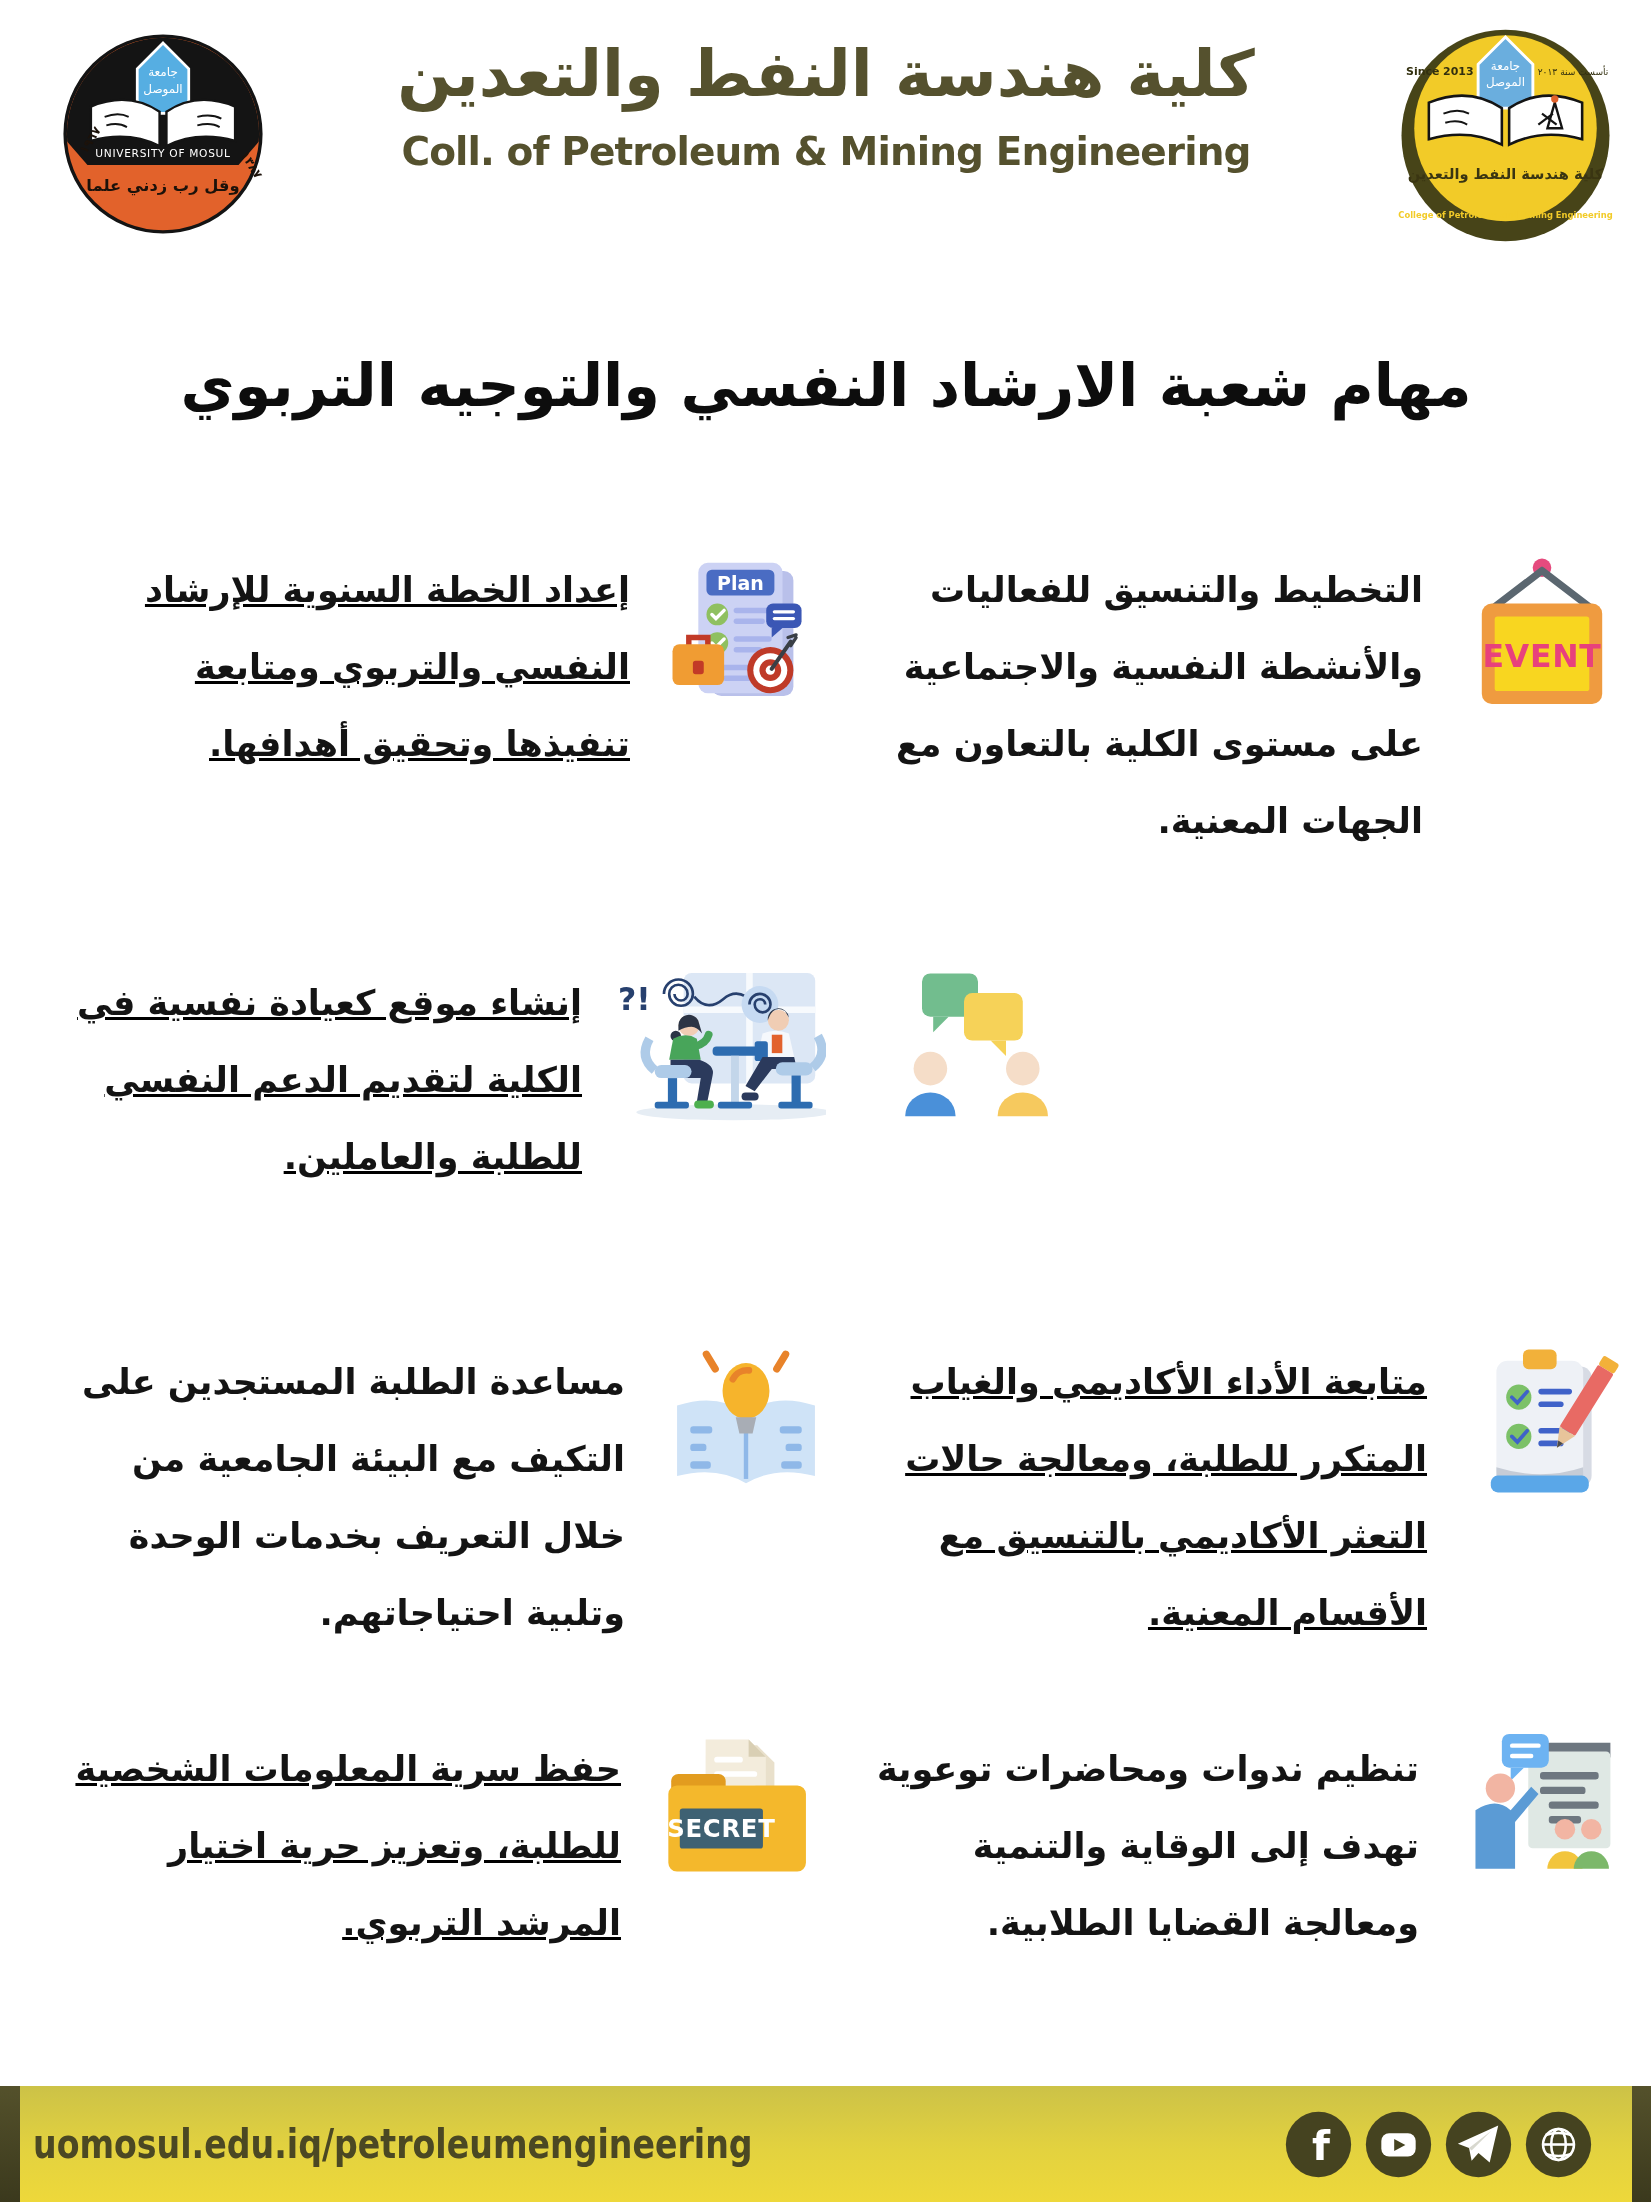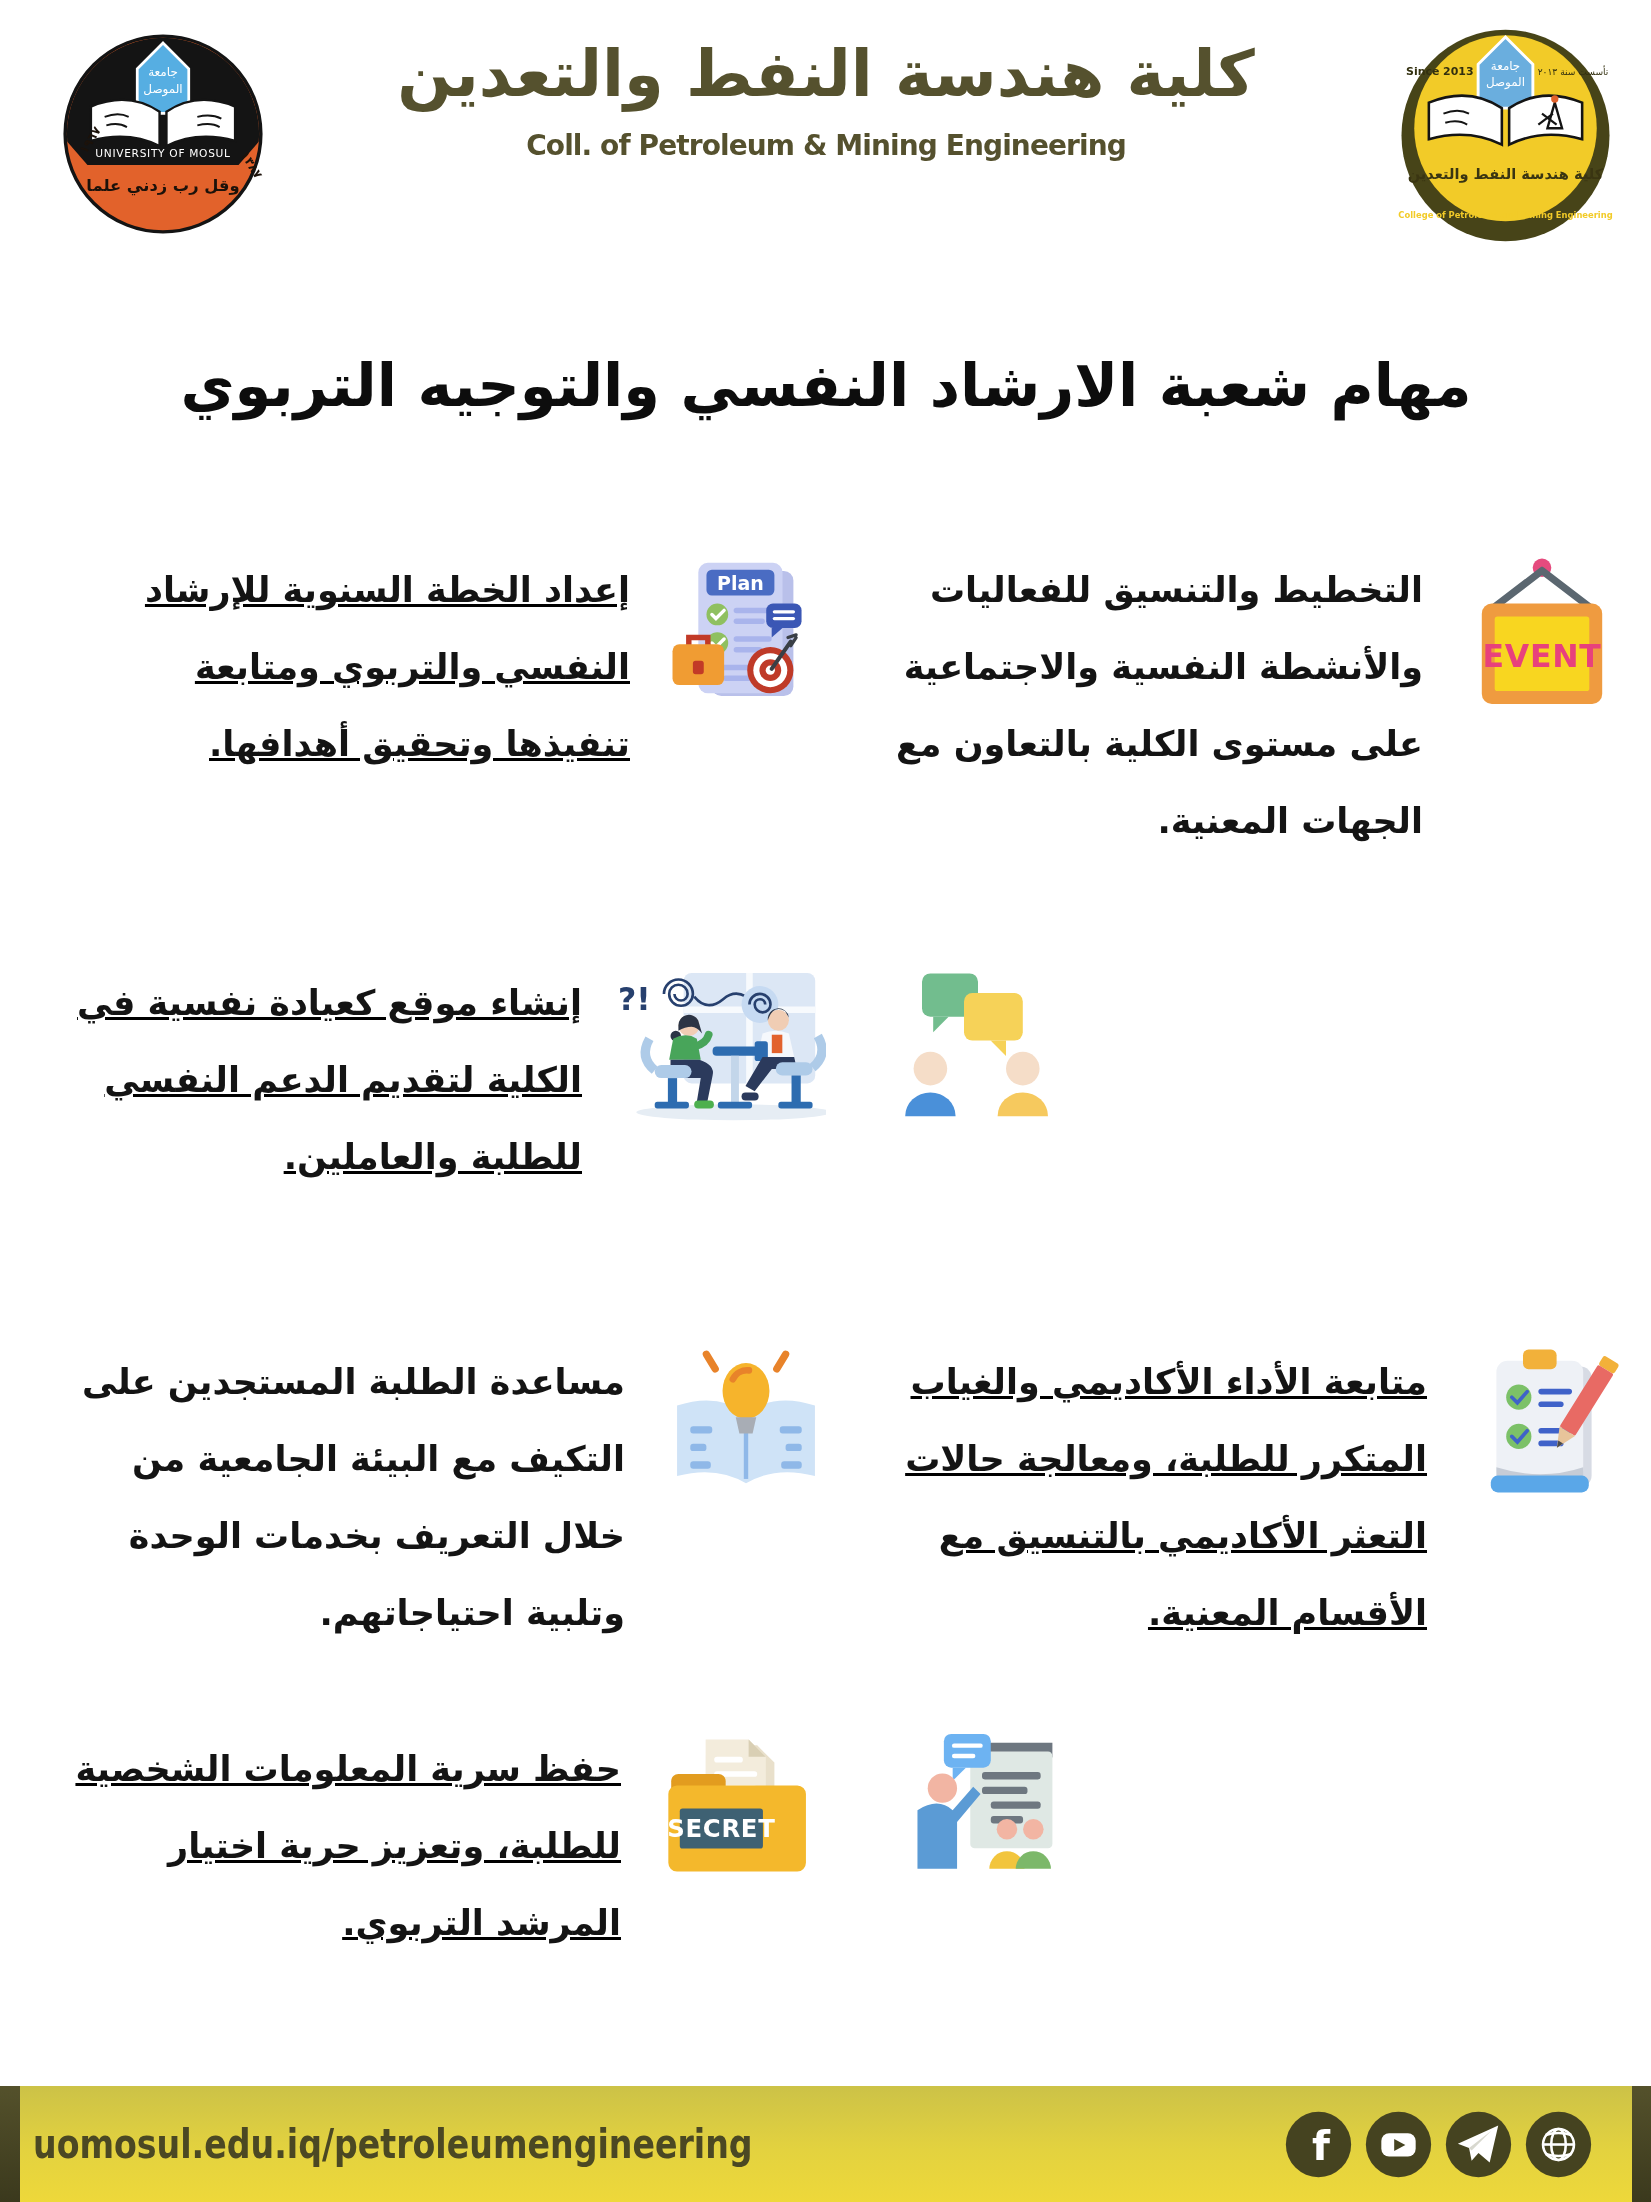--- a/index.html
+++ b/index.html
@@ -8,21 +8,21 @@
     font-family:"DejaVu Sans",sans-serif;overflow:hidden;
   }
   .page{position:absolute;inset:0;}
   svg text{font-family:"DejaVu Sans",sans-serif;}
 
   
   .logo-uom{position:absolute;left:60px;top:31px;width:206px;height:206px;}
   .logo-college{position:absolute;left:1396px;top:26px;width:219px;height:219px;}
   .header-text{position:absolute;left:284px;right:284px;top:31px;text-align:center;color:#55512e;}
   .title-ar{font-size:64px;font-weight:bold;line-height:1.35;direction:rtl;}
-  .title-en{font-size:28px;font-weight:bold;margin-top:12px;letter-spacing:-0.9px;}
+  .title-en{font-size:39px;font-weight:bold;margin-top:12px;letter-spacing:-0.9px;}
 
   
   .main-title{
     position:absolute;left:0;right:0;top:351px;margin:0;text-align:center;
     font-size:59px;font-weight:bold;color:#0d0d0d;direction:rtl;
   }
 
   
   .row{position:absolute;left:67px;width:1561px;display:flex;justify-content:space-between;}
   .row1{top:552px;}
@@ -309,20 +309,21 @@
             </g>
           </g>
           <rect x="12" y="30" width="38" height="18" rx="5" fill="#e29c1f"></rect>
           <rect x="10" y="38" width="96" height="60" rx="6" fill="#f4b82c"></rect>
           <rect x="18" y="54" width="58" height="28" rx="2" fill="#3e6173"></rect>
           <text x="47" y="74" font-size="17" font-weight="bold" fill="#ffffff" text-anchor="middle" letter-spacing="0.5">SECRET</text>
         </svg>
       </div>
     </div>
     <div class="item item-right">
+      <div class="txt">تنظيم ندوات ومحاضرات توعوية تهدف إلى الوقاية والتنمية ومعالجة القضايا الطلابية.</div>
       <div class="ico">
         <svg width="176" height="176" viewBox="0 0 120 120">
           <rect x="64" y="8" width="44" height="10" fill="#6e7780"></rect>
           <rect x="52" y="14" width="56" height="66" rx="3" fill="#dfe8e4"></rect>
           <g fill="#6e7780">
             <rect x="60" y="28" width="40" height="5" rx="2"></rect>
               <rect x="60" y="38" width="31" height="5" rx="2"></rect>
             <rect x="66" y="48" width="34" height="5" rx="2"></rect>
               <rect x="66" y="58" width="22" height="5" rx="2"></rect>
           </g>

